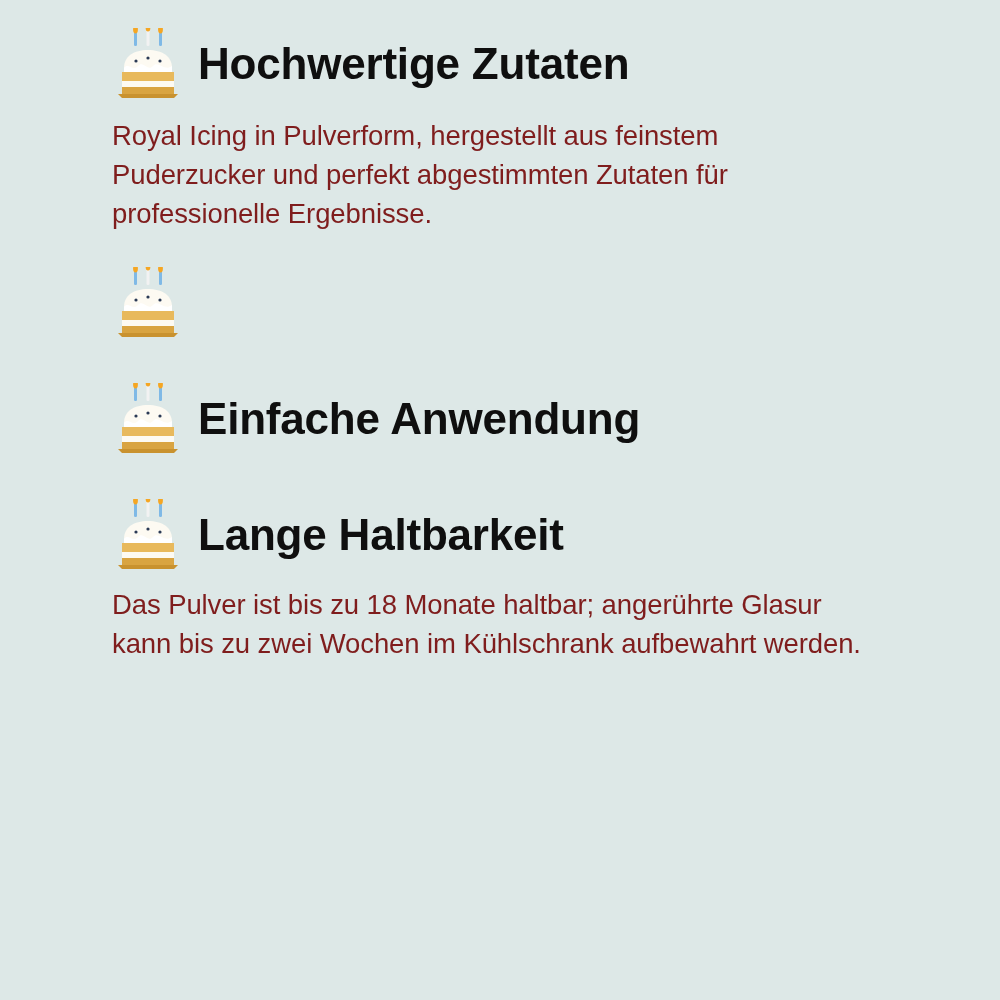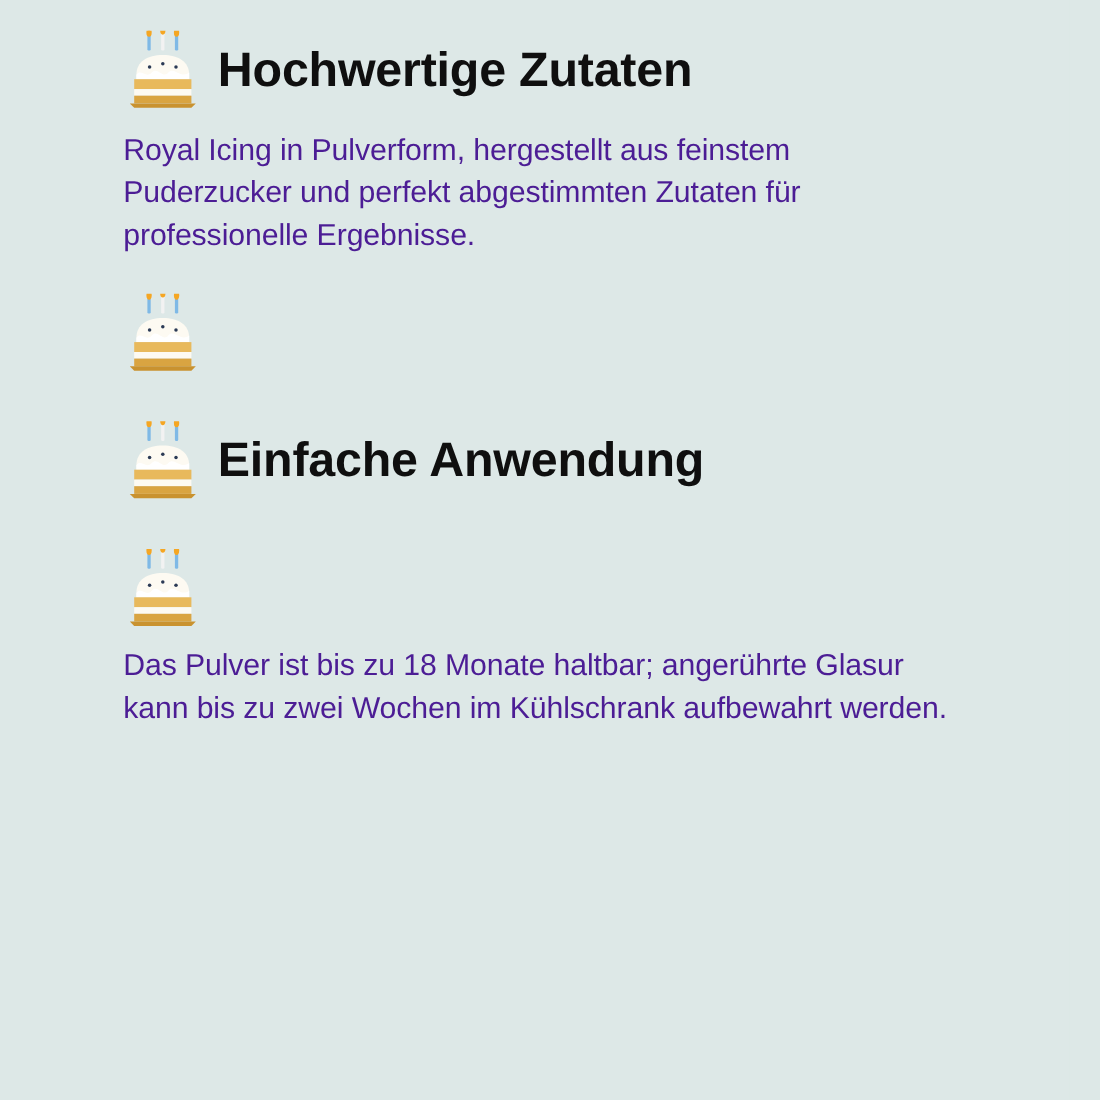--- a/index.html
+++ b/index.html
@@ -51,21 +51,21 @@
     font-size: 44px;
     font-weight: bold;
     letter-spacing: -0.2px;
     line-height: 1.05;
     color: #0f0f0f;
     white-space: nowrap;
   }
   .feature-body {
     font-size: 27.5px;
     line-height: 1.42;
-    color: #4c1d95;
+    color: #7f1d1d;
     max-width: 790px;
     letter-spacing: -0.1px;
   }
   
   .f0 .feature-head { margin-bottom: 16px; }
   .f0 { margin-bottom: 34px; }
   .f1 { margin-bottom: 30px; }
   .f2 { margin-bottom: 30px; }
 </style>
 </head>
@@ -163,17 +163,18 @@
           <path d="M12 40 C16 34 21 44 26 38 C31 32 36 44 41 38 C46 32 52 44 60 38 L60 44 L12 44 Z" fill="#ffffff"></path>
           <circle cx="24" cy="33" r="1.6" fill="#2b3a55"></circle>
           <circle cx="36" cy="30" r="1.6" fill="#2b3a55"></circle>
           <circle cx="48" cy="33" r="1.6" fill="#2b3a55"></circle>
           <rect x="10" y="44" width="52" height="9" fill="#e8b95c"></rect>
           <rect x="10" y="53" width="52" height="6" fill="#fdfaf2"></rect>
           <rect x="10" y="59" width="52" height="7" fill="#d9a441"></rect>
           <path d="M6 66 L66 66 L62 70 L10 70 Z" fill="#c9922f"></path>
         </svg>
       </span>
+      <div class="feature-title">Lange Haltbarkeit</div>
     </div>
     <div class="feature-body">Das Pulver ist bis zu 18 Monate haltbar; angerührte Glasur kann bis zu zwei Wochen im Kühlschrank aufbewahrt werden.</div>
   </div>
 
 </div>
 
 </body></html>

